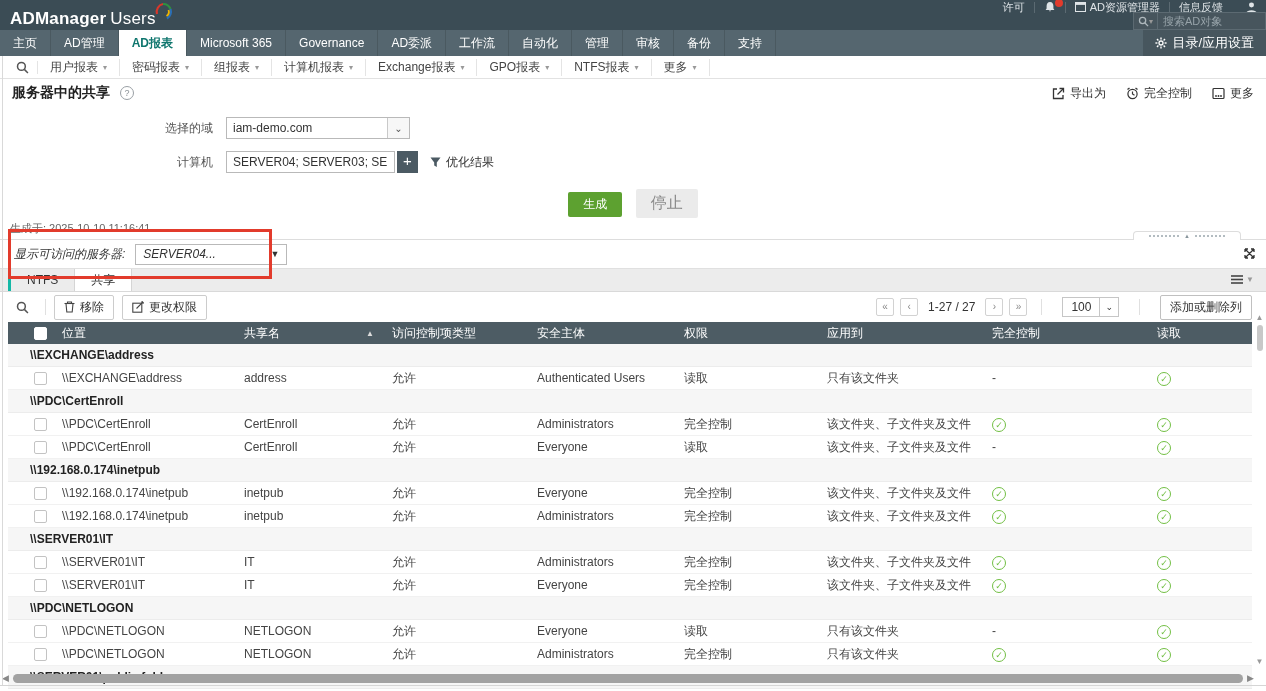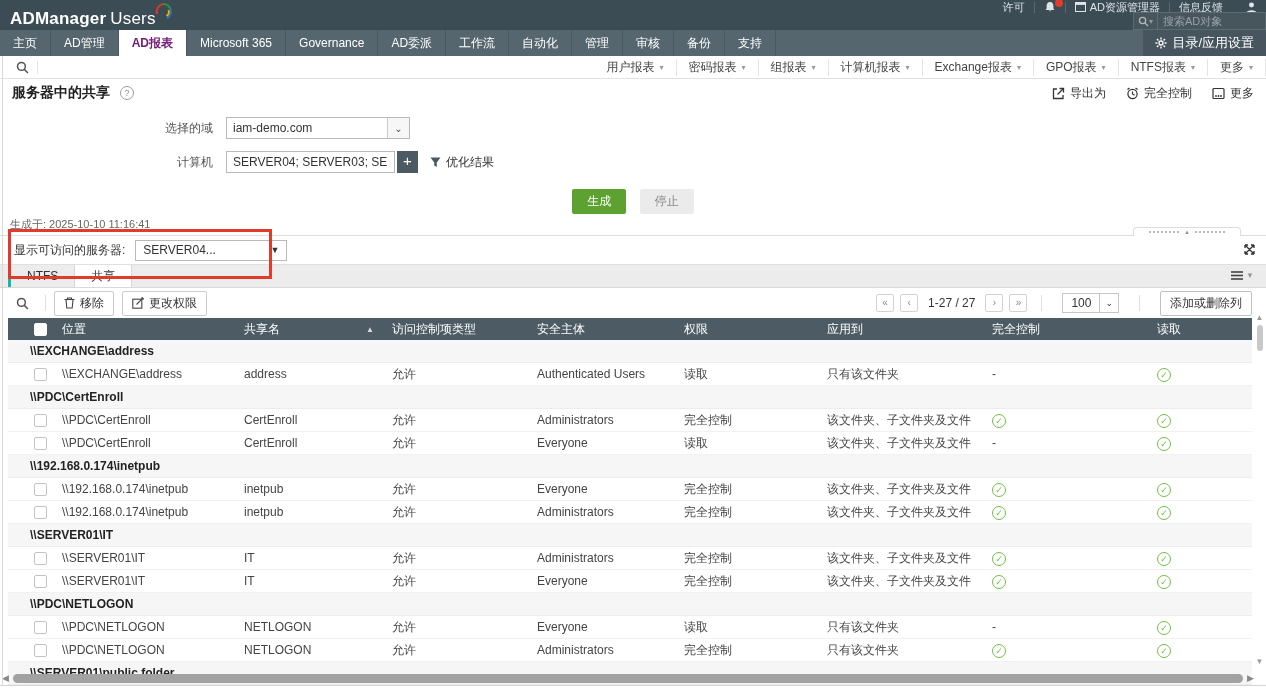--- a/index.html
+++ b/index.html
@@ -19,25 +19,25 @@
   .badge { position:absolute; top:-3px; right:2px; width:8px; height:8px; background:#e23b2c; border-radius:50%; }
   .avatar-btn { position:absolute; top:1px; right:8px; cursor:pointer; }
   .searchbox { position:absolute; top:12px; right:0; width:133px; height:18px; background:#47555d; border:1px solid #5c6a72; display:flex; align-items:center; }
   .searchbox .qseg { display:flex; align-items:center; padding:0 4px; border-right:1px solid #5c6a72; height:100%; color:#aeb8bd; cursor:pointer; }
   .searchbox input { background:transparent; border:none; outline:none; color:#b6c0c5; font-size:11px; padding:0 5px; width:92px; font-family:inherit; }
   .searchbox input::placeholder { color:#97a3a9; }
 
   
   .navbar { height:26px; background:#55666f; display:flex; color:#fff; position:relative; }
   .nav-tab { line-height:26px; padding:0 13px; font-size:12px; border-right:1px solid #4a5960; cursor:pointer; white-space:nowrap; }
-  .nav-tab.active { background:#fff; color:#701a75; font-weight:bold; }
+  .nav-tab.active { background:#fff; color:#0f766e; font-weight:bold; }
   .settings-btn { position:absolute; right:0; top:0; height:26px; background:#47565e; display:flex; align-items:center; gap:5px; padding:0 12px; cursor:pointer; font-size:13px; }
 
   
-  .reportnav { height:23px; background:#fff; border-bottom:1px solid #e2e2e2; display:flex; align-items:center; padding-left:8px; color:#444;justify-content:space-between; }
+  .reportnav { height:23px; background:#fff; border-bottom:1px solid #e2e2e2; display:flex; align-items:center; padding-left:8px; color:#444; }
   .rn-search { padding:0 8px; border-right:1px solid #e4e4e4; display:flex; align-items:center; cursor:pointer; color:#555; }
   .rn-item { padding:0 12px; border-right:1px solid #e4e4e4; display:flex; align-items:center; gap:5px; cursor:pointer; white-space:nowrap; }
   .caret { font-size:8px; color:#999; }
 
   
   .titlerow { height:28px; display:flex; align-items:center; padding:0 12px; }
   .page-title { font-size:14px; font-weight:bold; color:#222; }
   .help-ic { width:14px; height:14px; border:1px solid #9aa0a5; border-radius:50%; color:#8a9095; font-size:9px; line-height:12px; text-align:center; margin-left:10px; cursor:pointer; }
   .title-actions { margin-left:auto; display:flex; align-items:center; gap:20px; color:#333; }
   .t-act { display:flex; align-items:center; gap:5px; cursor:pointer;justify-content:flex-end; }
@@ -49,30 +49,30 @@
   .selectbox { width:184px; height:22px; border:1px solid #b9b9b9; display:flex; align-items:center; background:#fff; cursor:pointer; }
   .selectbox .val { flex:1; padding:0 6px; color:#333; white-space:nowrap; overflow:hidden; }
   .selectbox .sel-caret { width:22px; height:100%; border-left:1px solid #c9c9c9; background:#f7f7f7; display:flex; align-items:center; justify-content:center; color:#555; font-size:10px; }
   .inputbox { width:169px; height:22px; border:1px solid #b9b9b9; background:#fff; }
   .inputbox input { width:100%; height:100%; border:none; outline:none; padding:0 6px; font-size:12px; color:#333; font-family:inherit; }
   .plus-btn { width:21px; height:22px; background:#4b5a63; color:#fff; font-size:15px; line-height:20px; text-align:center; margin-left:2px; cursor:pointer; }
   .refine { display:flex; align-items:center; gap:5px; margin-left:12px; color:#333; cursor:pointer; }
 
   .genrow { text-align:center; margin-top:16px; }
   .gen-btn { display:inline-block; background:#5da130; color:#fff; padding:4px 15px; border-radius:2px; font-size:12px; cursor:pointer; }
-  .stop-btn { display:inline-block; background:#ebebeb; color:#888; padding:4px 15px; border-radius:2px; font-size:12px; margin-left:10px; cursor:pointer; }
+  .stop-btn { display:inline-block; background:#ebebeb; color:#888; padding:4px 15px; border-radius:2px; font-size:16px; margin-left:10px; cursor:pointer; }
   .genat { font-size:11px; color:#666; padding-left:10px; margin-top:3px; }
 
   .divider { border-top:1px solid #ddd; margin-top:3px; position:relative; }
   .collapse-handle { position:absolute; right:25px; top:-9px; width:108px; height:9px; background:#fff; border:1px solid #ddd; border-bottom:none; border-radius:4px 4px 0 0; display:flex; align-items:center; justify-content:center; gap:5px; cursor:pointer; }
   .collapse-handle .dots { width:30px; border-top:2px dotted #b3bcc1; }
   .collapse-handle .up { font-size:6px; color:#88959c; line-height:6px; }
 
   
-  .serverrow { height:28px; display:flex; align-items:center; padding-left:14px; position:relative; }
+  .serverrow { height:28px; display:flex; align-items:center; padding-left:14px; position:relative;font-style:italic; }
   .serverrow .slabel { color:#333; margin-right:10px; }
   .server-select { width:152px; height:21px; border:1px solid #b9b9b9; display:flex; align-items:center; padding:0 7px; cursor:pointer; }
   .server-select .val { flex:1; }
   .server-select .dn { font-size:9px; color:#333; }
   .expand-ic { position:absolute; right:10px; top:7px; cursor:pointer; color:#333; }
 
   .tabstrip { height:24px; background:#ececec; border-top:1px solid #e0e0e0; border-bottom:1px solid #d9d9d9; display:flex; position:relative; }
   .rtab { line-height:23px; padding:0 16px; border-right:1px solid #d5d5d5; color:#333; cursor:pointer; }
   .rtab:first-child { border-left:3px solid #14b8a6; margin-left:8px; }
   .rtab.active { background:#fff; }

